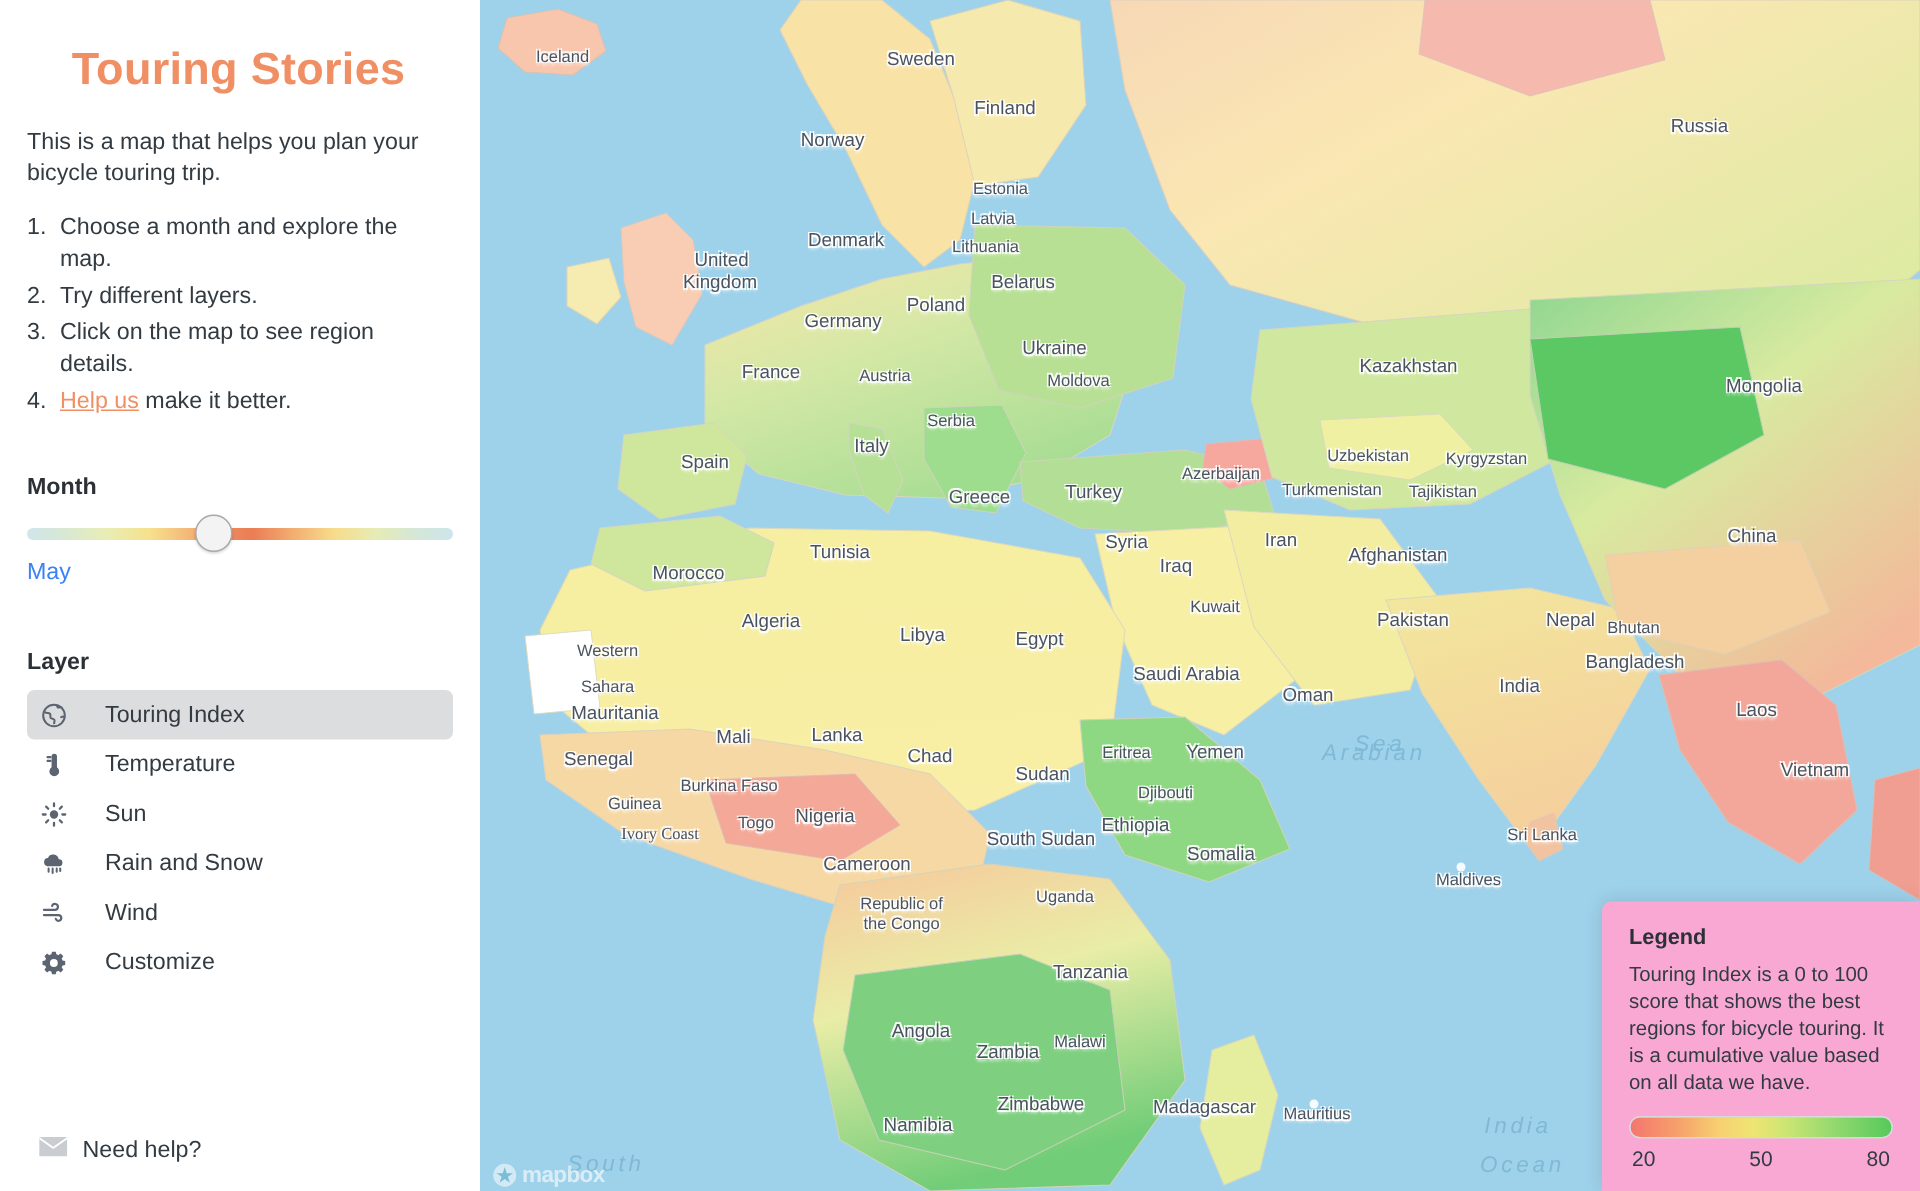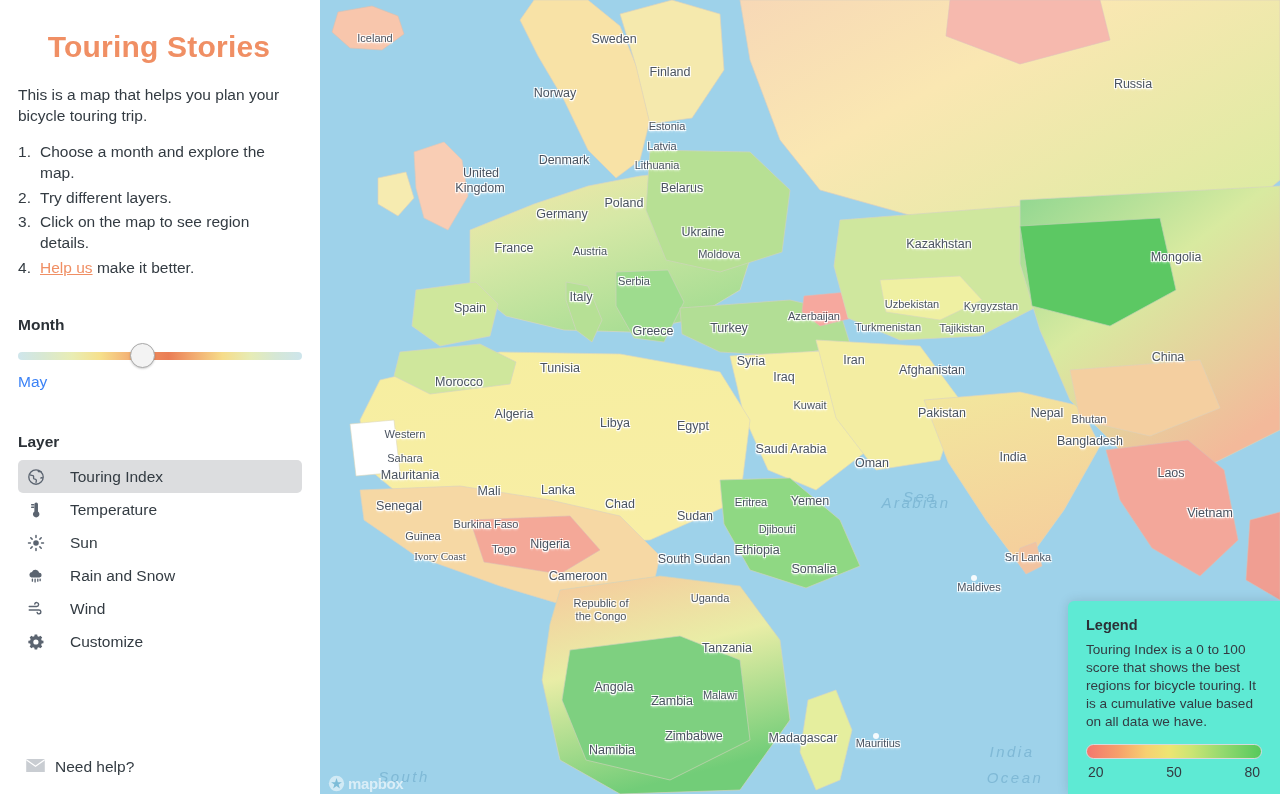--- a/index.html
+++ b/index.html
@@ -122,21 +122,21 @@
   .mlabel.sm { font-size: 11px; }
   .mlabel.ocean {
     font-style: italic; color: #7fb9d6; letter-spacing: 2.5px;
     font-size: 15px; text-shadow: none;
   }
 
   
   #legend {
     position: absolute; right: 0; bottom: 0;
     width: 212px;
-    background: #5eead4;
+    background: #f9a8d4;
     border-radius: 6px 0 0 0;
     padding: 16px 18px 14px 18px;
     box-shadow: 0 0 12px rgba(0,0,0,.13);
   }
   #legend h3 { font-size: 14.5px; font-weight: bold; color: #2b3137; margin-bottom: 8px; }
   #legend p { font-size: 13.6px; color: #333b42; line-height: 1.33; margin-bottom: 13px; }
   .legend-bar {
     height: 15px; border-radius: 8px;
     border: 1px solid #d7d9dc;
     background: linear-gradient(to right,

